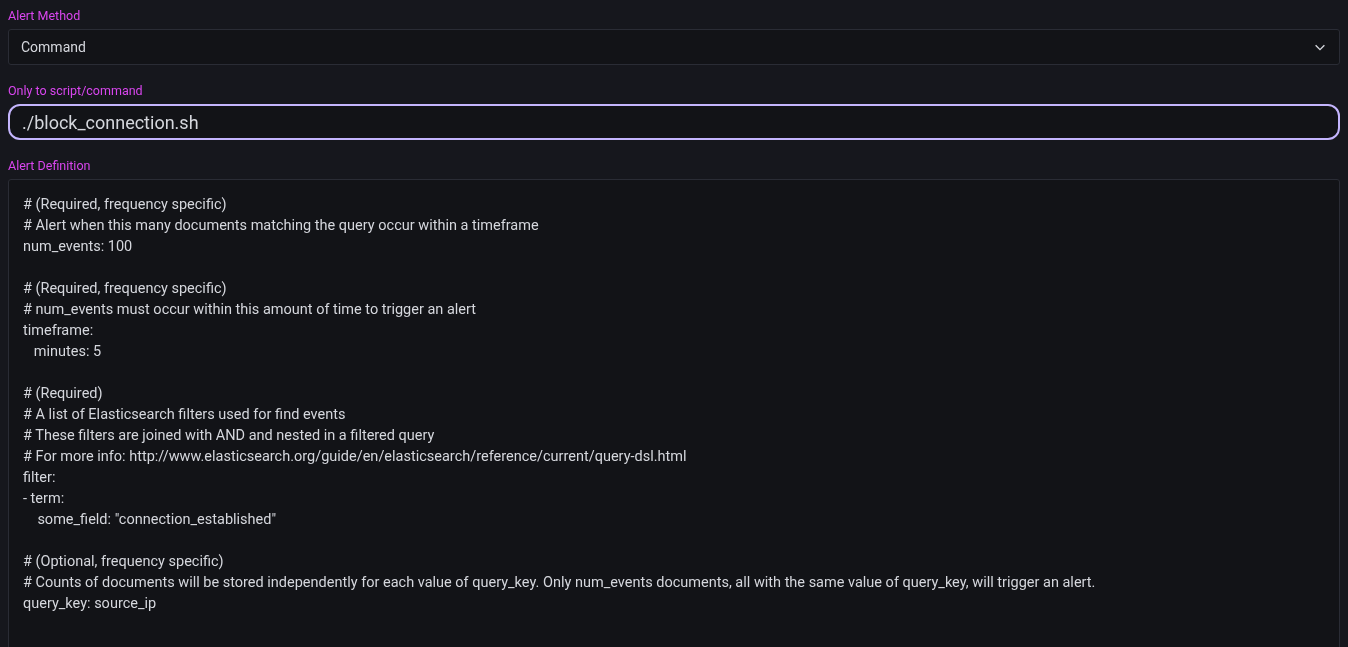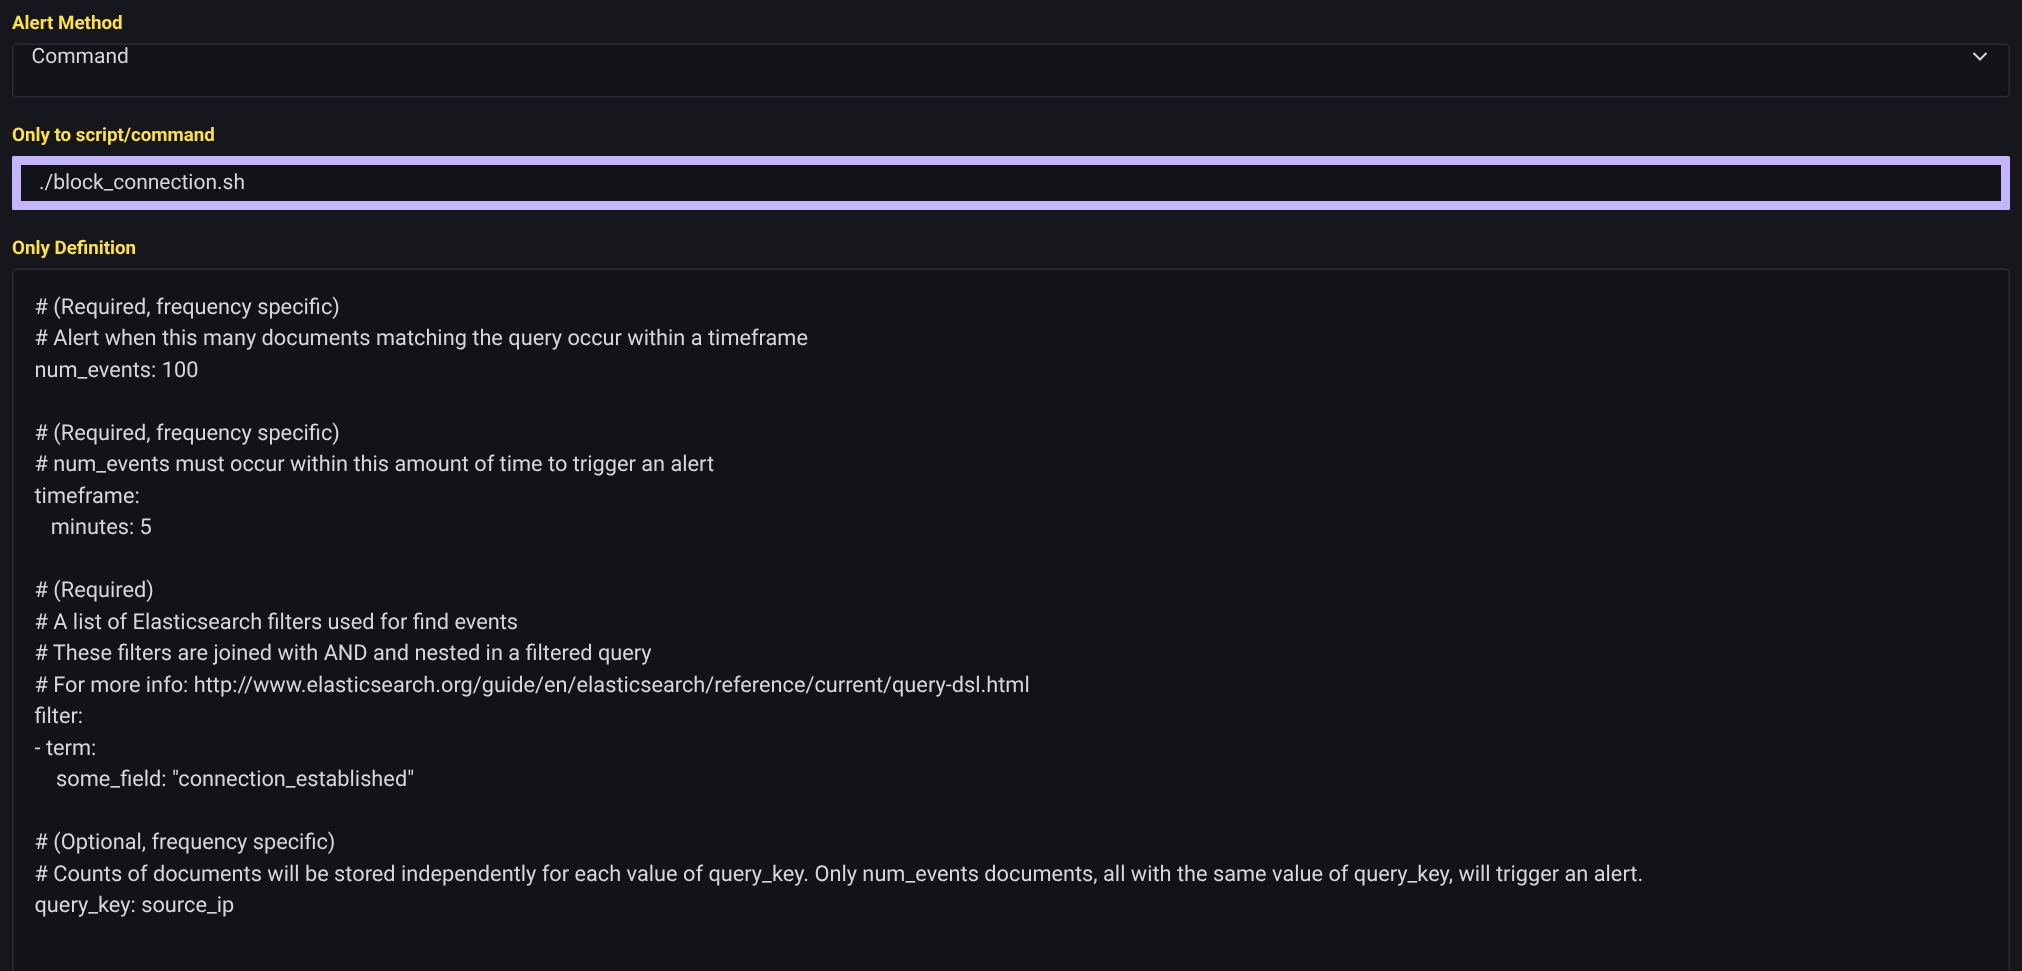--- a/index.html
+++ b/index.html
@@ -15,56 +15,56 @@
       padding: 8px;
       width: 1348px;
       height: 647px;
       overflow: hidden;
     }
     .field-group {
       margin-bottom: 18px;
     }
     .field-label {
       font-size: 12.5px;
-      font-weight: 700;
-      color: #fde047;
+      font-weight: 400;
+      color: #d946ef;
       margin-bottom: 6px;
       display: block;
     }
     .select-wrapper {
       position: relative;
       border: 1px solid #2a2c35;
       border-radius: 3px;
       background-color: #121317;
       height: 36px;
       display: flex;
-      align-items: flex-start;
+      align-items: center;
       padding: 0 12px;
       cursor: pointer;
     }
     .select-value {
       flex: 1;
       font-size: 14px;
       color: #d5d7dd;
     }
     .chevron-icon {
       width: 14px;
       height: 14px;
       stroke: #d5d7dd;
       stroke-width: 1.6;
       fill: none;
     }
     .text-input {
       width: 100%;
-      border: 6px solid #c4b5fd;
-      border-radius: 1px;
+      border: 2px solid #c4b5fd;
+      border-radius: 12px;
       background-color: #121317;
       height: 36px;
       padding: 0 12px;
-      font-size: 14px;
+      font-size: 18px;
       color: #d5d7dd;
       font-family: inherit;
       outline: none;
     }
     .textarea {
       width: 100%;
       border: 1px solid #2a2c35;
       border-radius: 3px;
       background-color: #121317;
       padding: 14px 14px;
@@ -90,21 +90,21 @@
     </svg>
   </div>
 </div>
 
 <div class="field-group">
   <label class="field-label">Only to script/command</label>
   <input type="text" class="text-input" value="./block_connection.sh" style="">
 </div>
 
 <div class="field-group">
-  <label class="field-label">Only Definition</label>
+  <label class="field-label">Alert Definition</label>
   <textarea class="textarea" rows="22" style=""># (Required, frequency specific)
 # Alert when this many documents matching the query occur within a timeframe
 num_events: 100
 
 # (Required, frequency specific)
 # num_events must occur within this amount of time to trigger an alert
 timeframe:
    minutes: 5
 
 # (Required)

